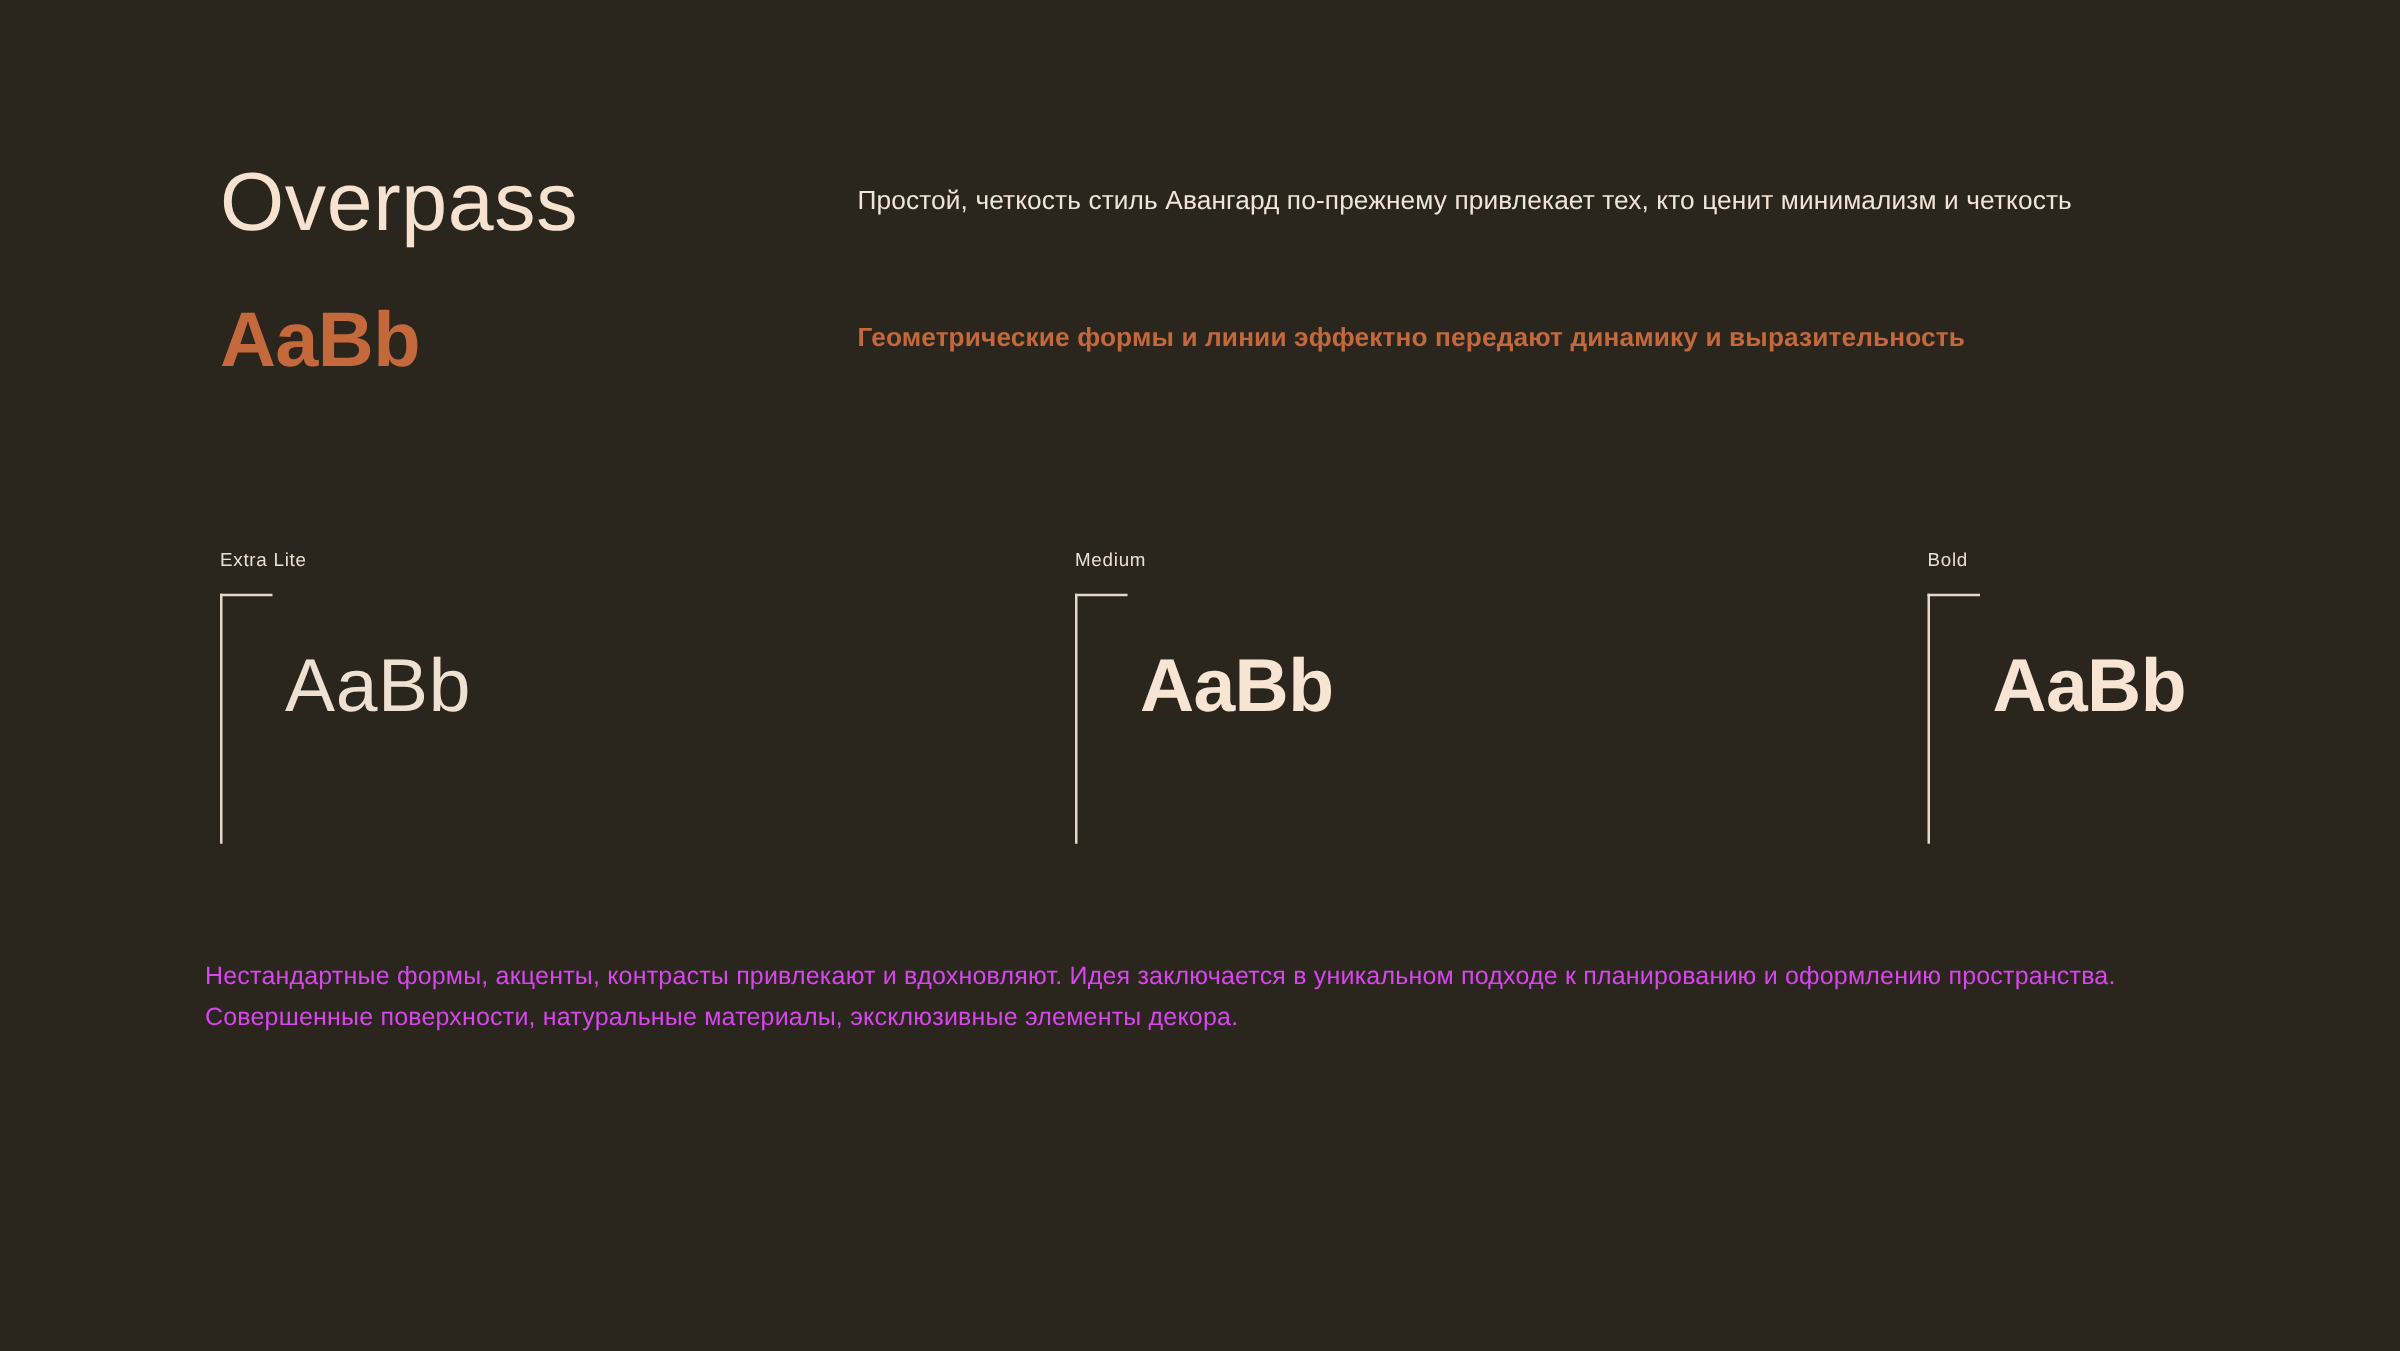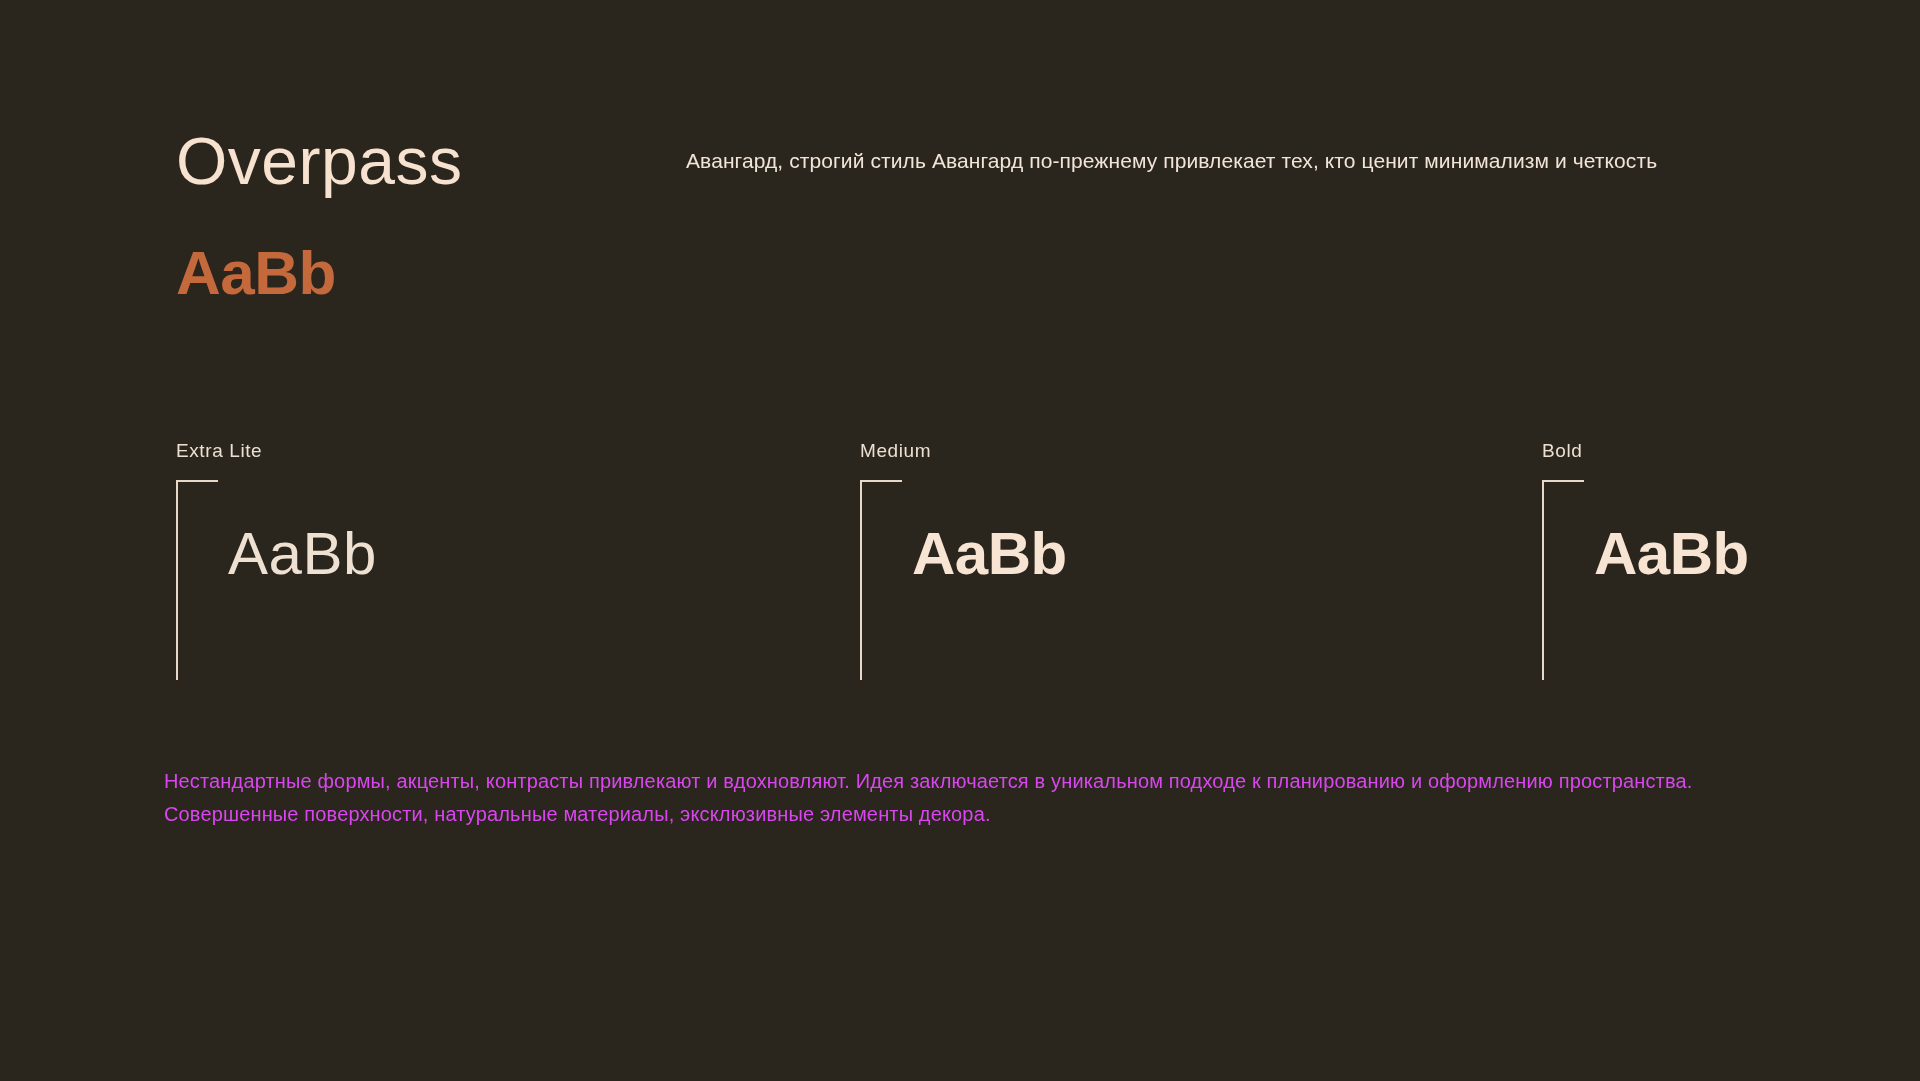--- a/index.html
+++ b/index.html
@@ -80,21 +80,21 @@
     left: 176px;
     top: 440px;
     width: 1600px;
     height: 260px;
   }
   .weight-block {
     position: absolute;
     top: 0;
   }
   .weight-label {
-    font-size: 19px;
+    font-size: 15px;
     color: #ece0d2;
     font-weight: 400;
     letter-spacing: 0.6px;
     margin-bottom: 18px;
     white-space: nowrap;
   }
   .bracket {
     position: relative;
     height: 200px;
     padding-left: 0;
@@ -148,21 +148,22 @@
 <body>
 
 <div class="page">
 
   <div class="top">
     <div class="left-col">
       <div class="family-name">Overpass</div>
       <div class="specimen-accent">AaBb</div>
     </div>
     <div class="right-col">
-      <p class="para-light">Авангард, строгий стиль Авангард по-прежнему привлекает тех, кто ценит минимализм и четкость</p>
+      <p class="para-light">Простой, четкость стиль Авангард по-прежнему привлекает тех, кто ценит минимализм и четкость</p>
+      <p class="para-accent">Геометрические формы и линии эффектно передают динамику и выразительность</p>
     </div>
   </div>
 
   <div class="weights">
 
     <div class="weight-block" style="left:0px;">
       <div class="weight-label">Extra  Lite</div>
       <div class="bracket">
         <div class="bracket-line-v"></div>
         <div class="bracket-line-h"></div>

